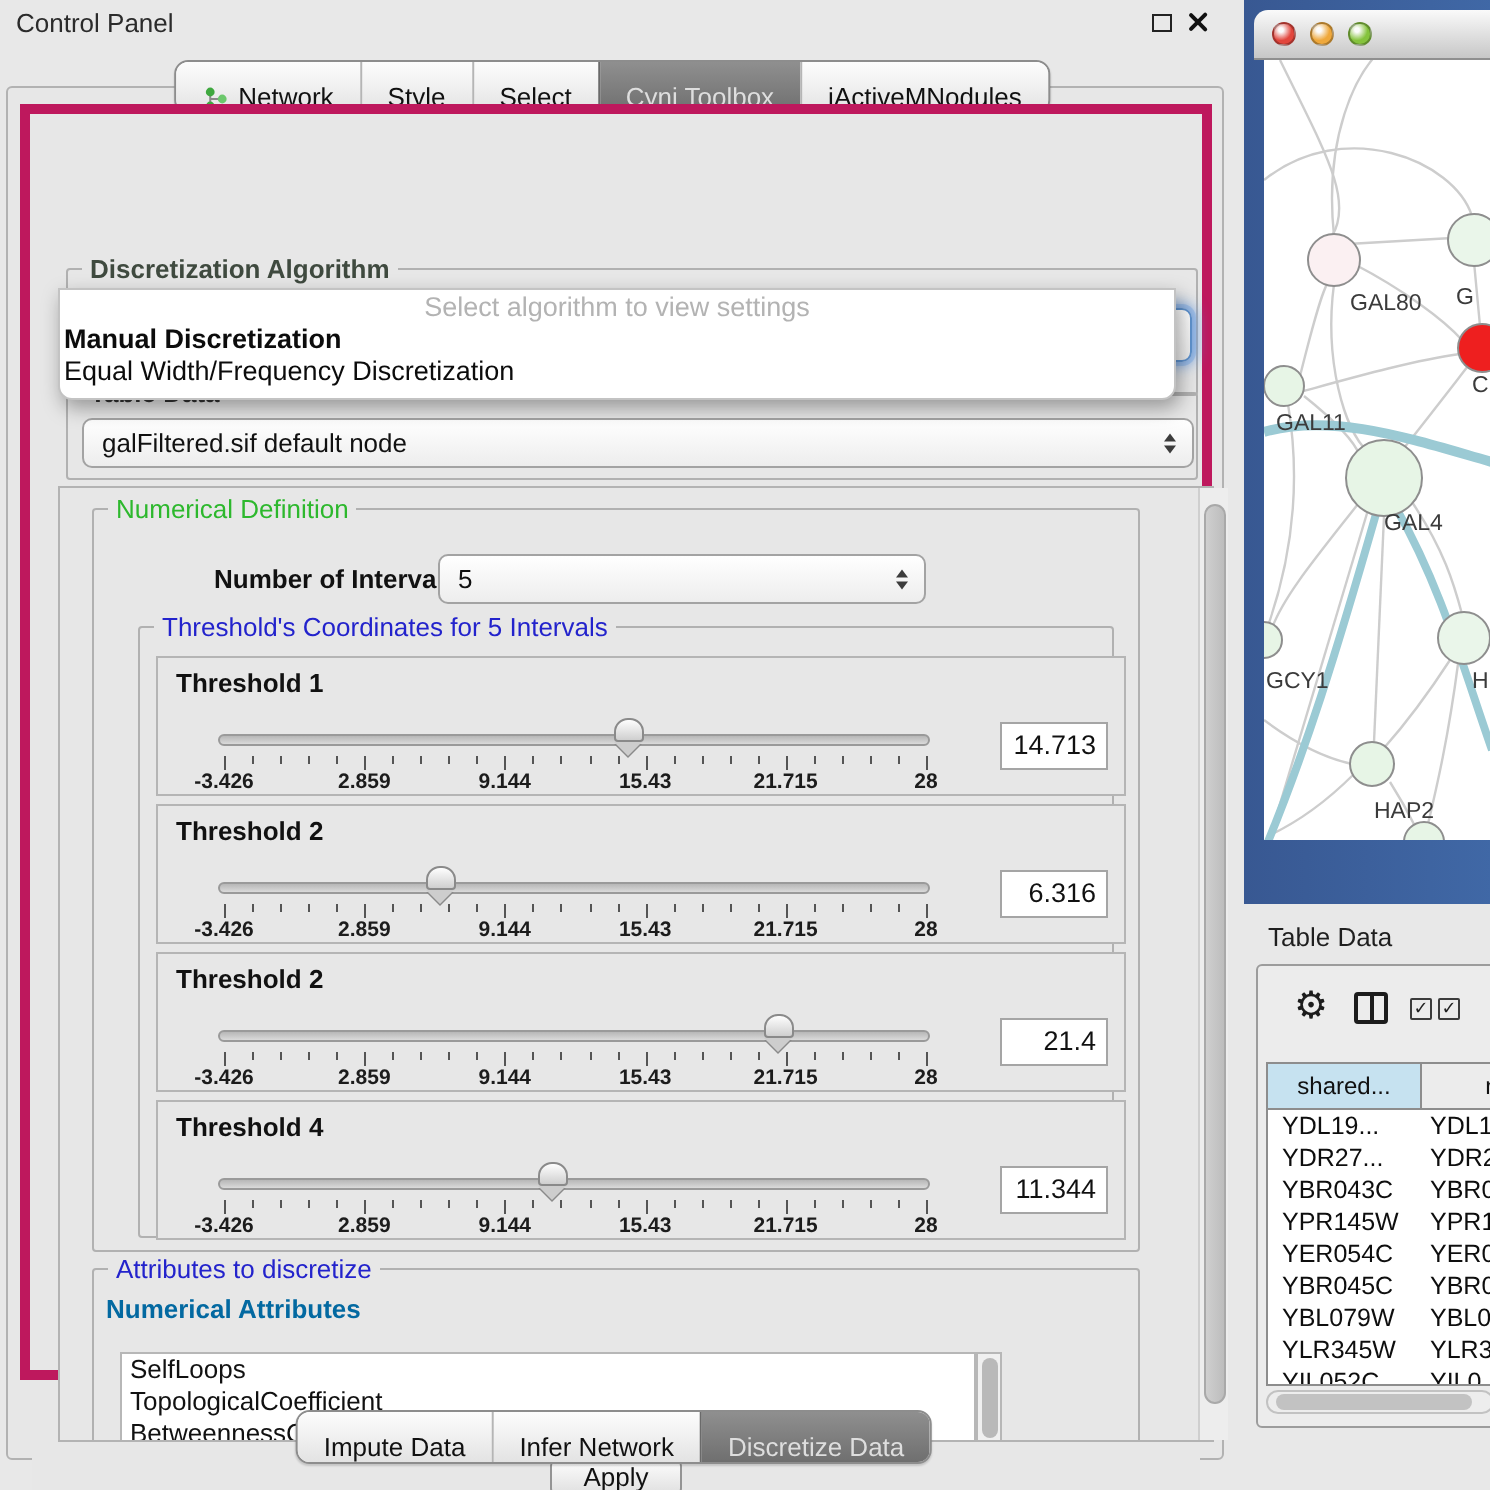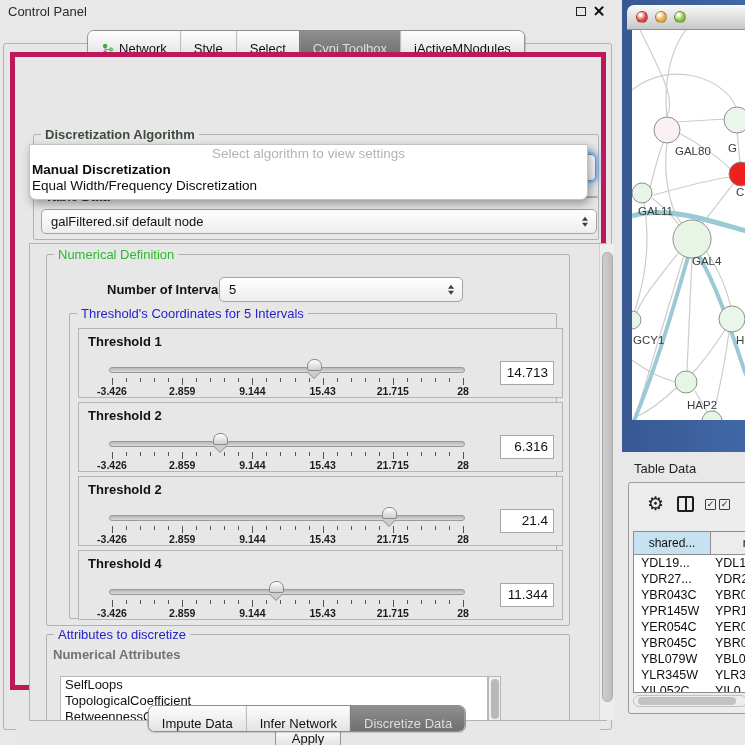--- a/index.html
+++ b/index.html
@@ -71,21 +71,21 @@
   .tick { position:absolute; width:1px; background:#555; top:0; }
   .tick.minor { height:4px; }
   .tick.major { height:7px; }
   .ticks { position:absolute; left:33px; top:49px; width:351px; height:8px; }
   .scalelabels { position:absolute; left:33px; top:56px; width:351px; height:12px; }
   .scalelabels span { position:absolute; transform:translateX(-50%); font-size:10.5px; font-weight:600; color:#1c1c1c; white-space:nowrap; }
   .thr-value { position:absolute; right:8px; top:32px; width:54px; height:24px; background:#fff; border:1px solid #a5a5a5; font-size:13.5px; color:#111; text-align:right; line-height:22px; padding-right:5px; }
 
   .attr-group { left:16px; top:390px; width:524px; height:110px; }
   .attr-legend { color:#2323cc; font-weight:500; }
-  .attr-title { position:absolute; left:6px; top:12px; font-size:13px; font-weight:700; color:#737373; }
+  .attr-title { position:absolute; left:6px; top:12px; font-size:13px; font-weight:700; color:#0369a1; }
   .attr-list { position:absolute; left:30px; top:432px; width:428px; height:46px; background:#fff; border:1px solid #b7b7b7; overflow:hidden; }
   .attr-item { font-size:13px; color:#111; line-height:16px; padding-left:4px; white-space:nowrap; }
   .attr-scroll { position:absolute; left:458px; top:432px; width:13px; height:46px; background:#f0f0f0; border:1px solid #b7b7b7; }
   .attr-scroll .thumb { position:absolute; left:1.5px; top:2px; width:8px; height:40px; background:#b9b9b9; border-radius:4px; }
 
   .applyrow { position:absolute; left:1px; right:1px; top:664px; height:35px; background:#e7e7e7; }
   .apply-btn { position:absolute; left:259px; top:7px; width:66px; height:21px; background:linear-gradient(#ffffff,#dedede); border:1px solid #949494; border-radius:5px; font-size:13px; color:#111; text-align:center; line-height:19px; }
 
   
   .netwin { position:absolute; left:622px; top:0; width:124px; height:452px; background:linear-gradient(90deg,#385892,#4068a6); }

